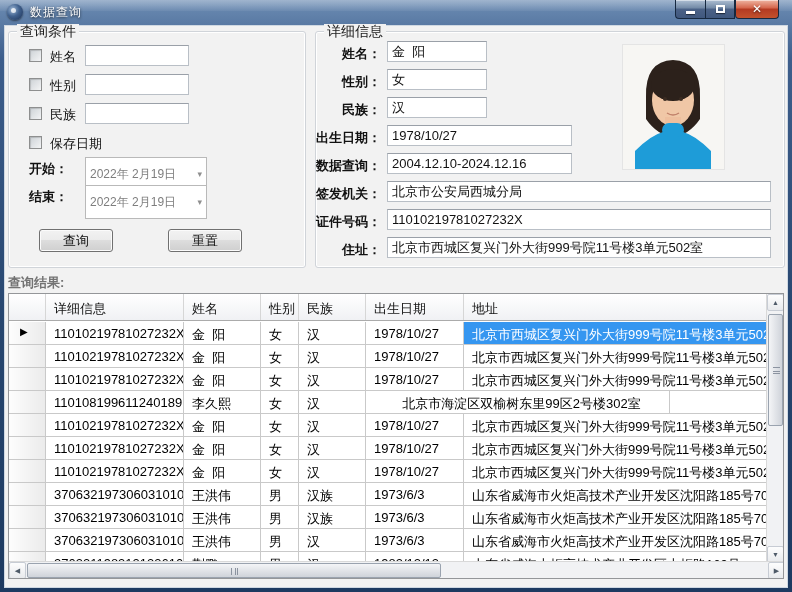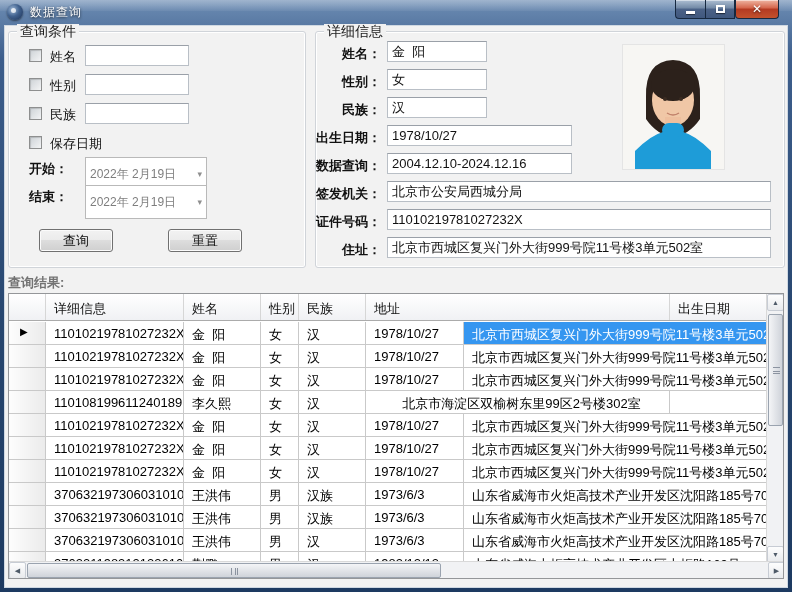--- a/index.html
+++ b/index.html
@@ -229,22 +229,22 @@
 
     <div class="results-label">查询结果:</div>
 
     <div class="grid">
       <div class="grid-header">
           <div class="grid-corner"></div>
           <div class="grid-h" style="width: 138px;">详细信息</div>
           <div class="grid-h" style="width: 77px;">姓名</div>
           <div class="grid-h" style="width: 38px;">性别</div>
           <div class="grid-h" style="width: 67px;">民族</div>
+          <div class="grid-h" style="width: 98px;">出生日期</div>
           <div class="grid-h" style="width: 304px;">地址</div>
-          <div class="grid-h" style="width: 98px;">出生日期</div>
         </div>
       <div class="grid-body">
           <div class="grid-row">
             <div class="grid-rowheader">
               <div class="row-arrow">▶</div>
             </div>
             <div class="grid-cell" style="width: 138px;">11010219781027232X</div>
             <div class="grid-cell" style="width: 77px;">金  阳</div>
             <div class="grid-cell" style="width: 38px;">女</div>
             <div class="grid-cell" style="width: 67px;">汉</div>

